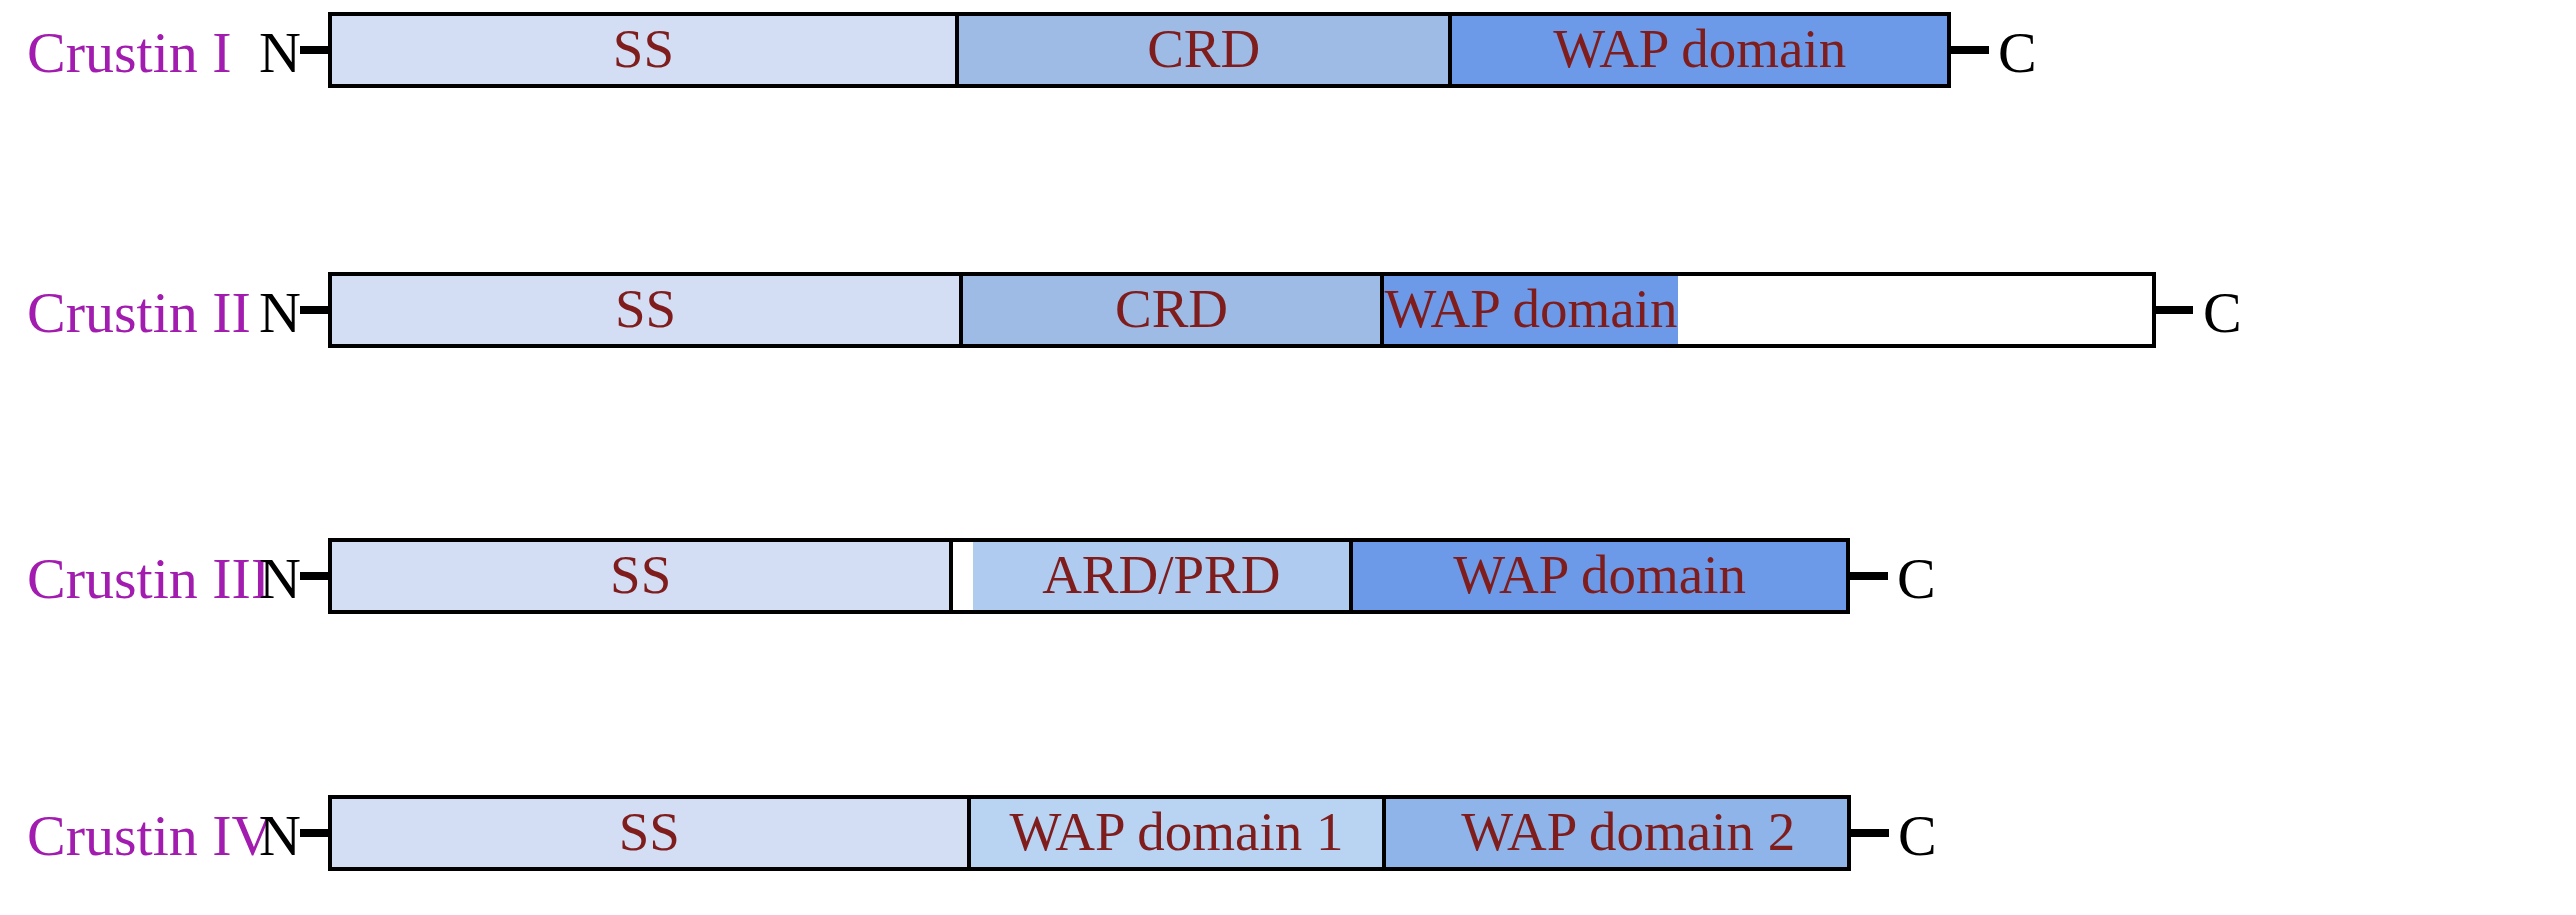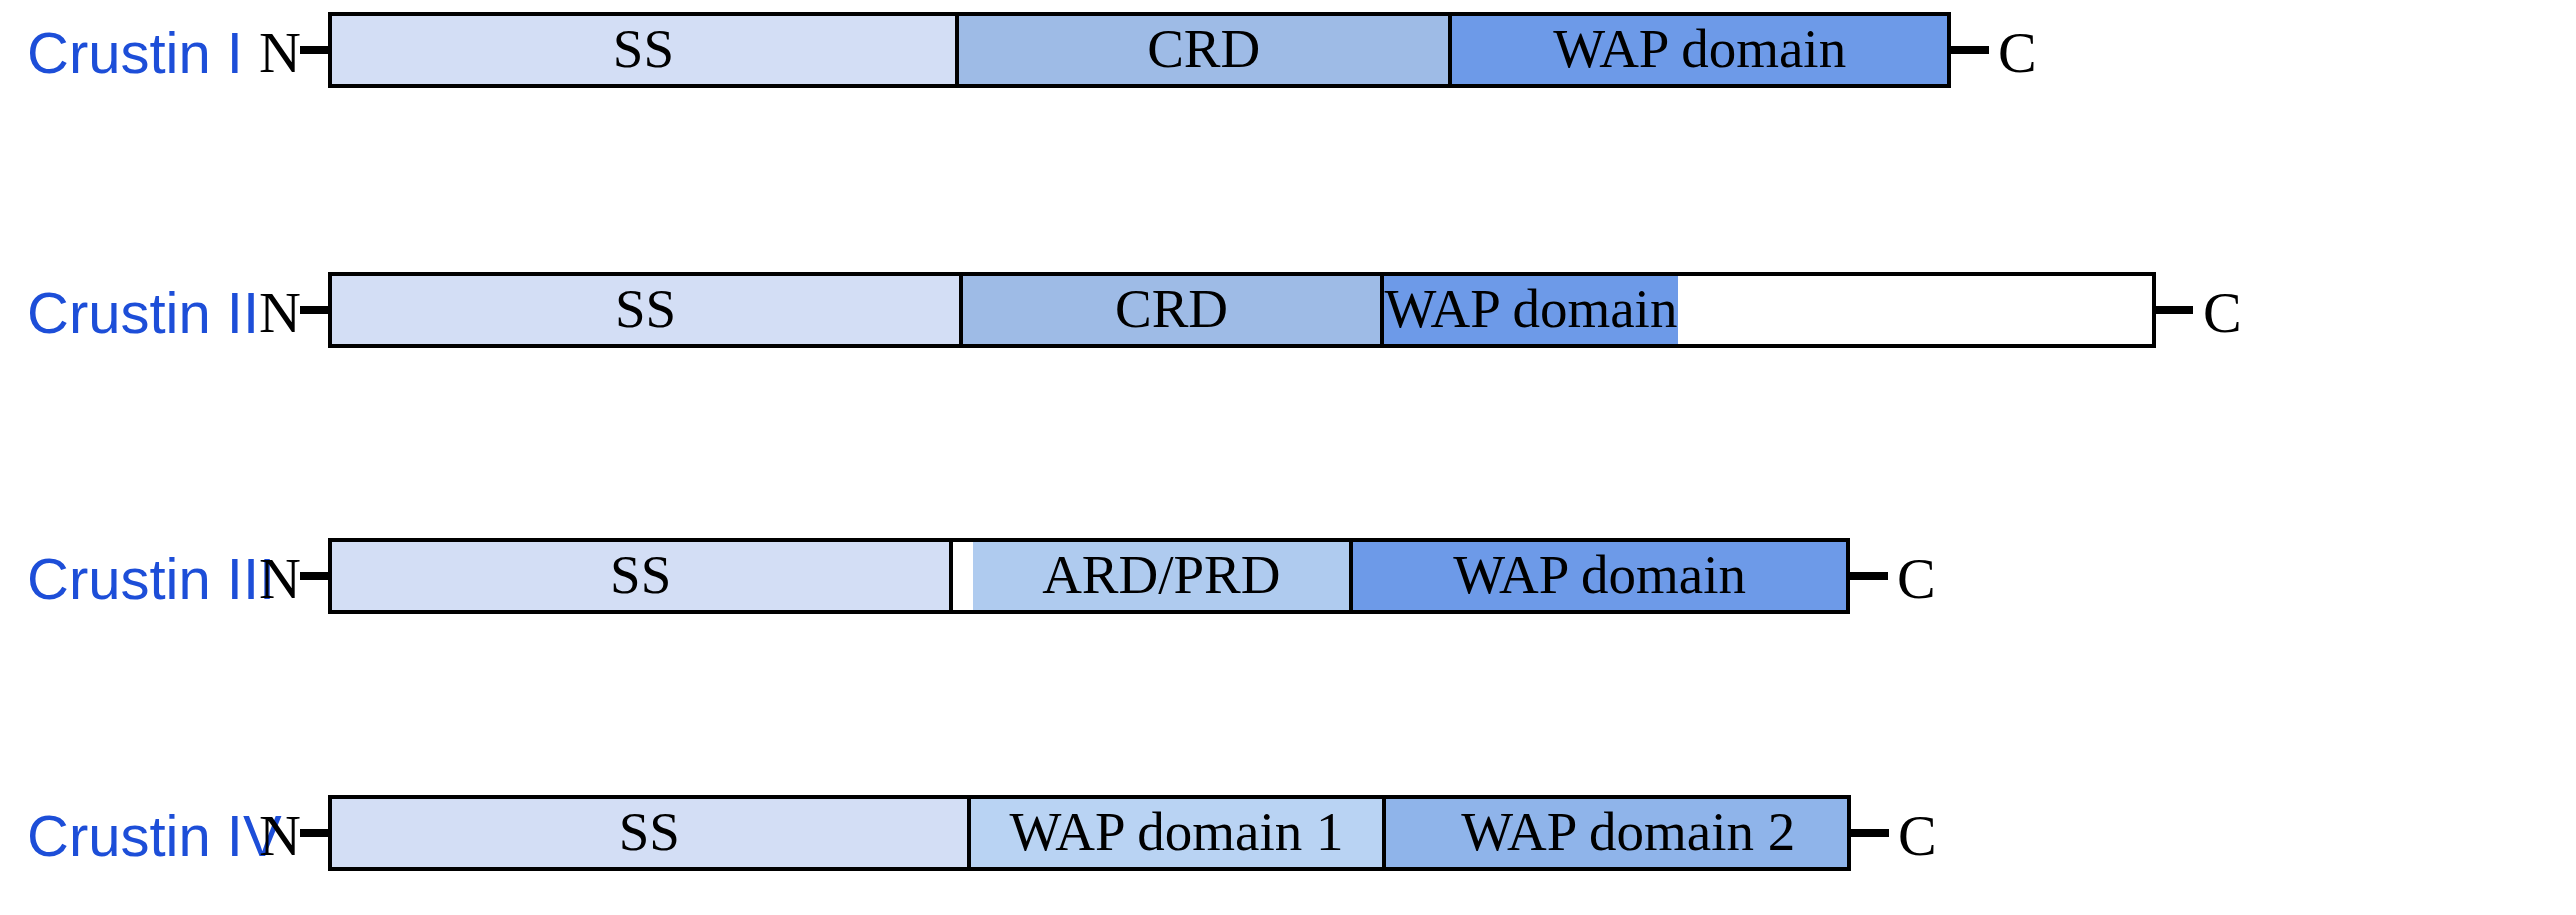--- a/index.html
+++ b/index.html
@@ -33,23 +33,23 @@
   }
 
   
   .row-label {
     position: absolute;
     left: 27px;
     width: 492px;
     text-align: left;
     font-size: 58px;
     line-height: 1;
-    font-family: Liberation Sans, sans-serif;
+    font-family: Liberation Serif, serif;
     white-space: nowrap;
-    color: #1d4ed8;
+    color: #a21caf;
   }
 
   
   .term-n {
     position: absolute;
     font-size: 58px;
     line-height: 1;
     white-space: nowrap;
     color: #000000;
   }
@@ -80,21 +80,21 @@
 
   .seg {
     position: relative;
     box-sizing: border-box;
     display: flex;
     align-items: center;
     justify-content: center;
     font-size: 55px;
     line-height: 1;
     white-space: nowrap;
-    color: #000000;
+    color: #7f1d1d;
     border-right: 4.6px solid #000000;
     overflow: hidden;
   }
   .seg:last-child {
     border-right: none;
   }
   .seg-label {
     display: block;
     transform: translateY(-1.8px);
   }

